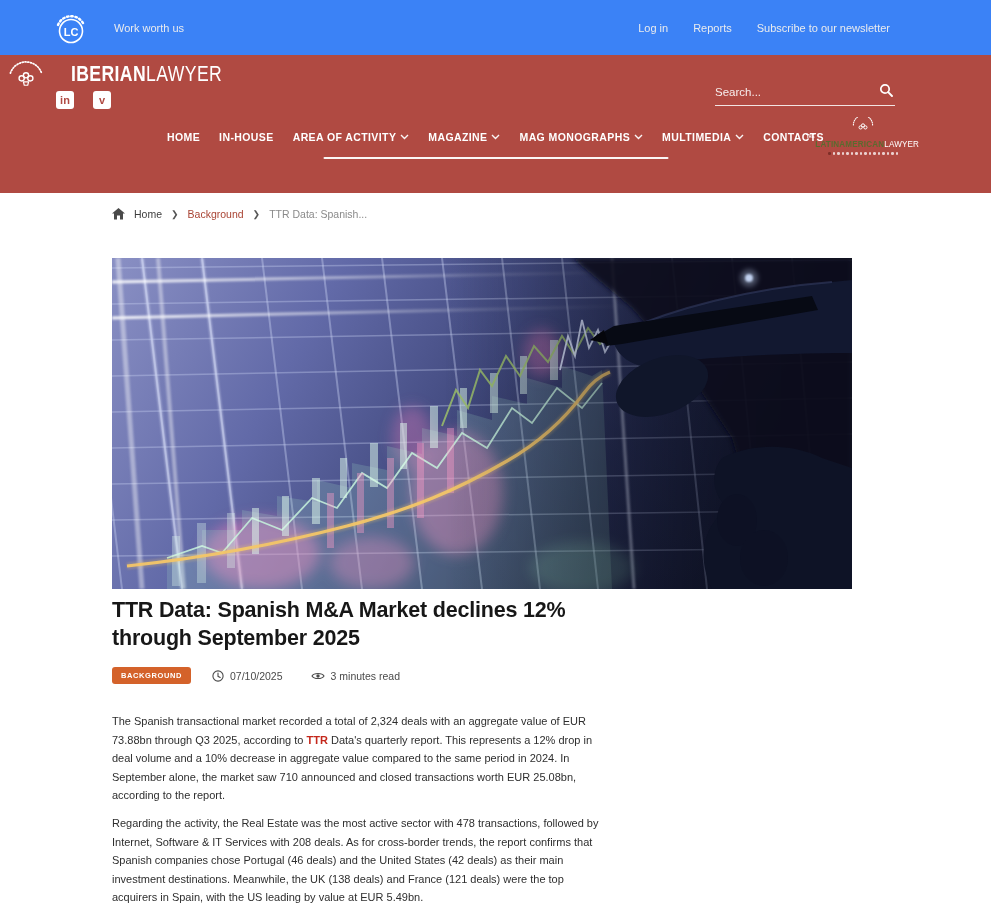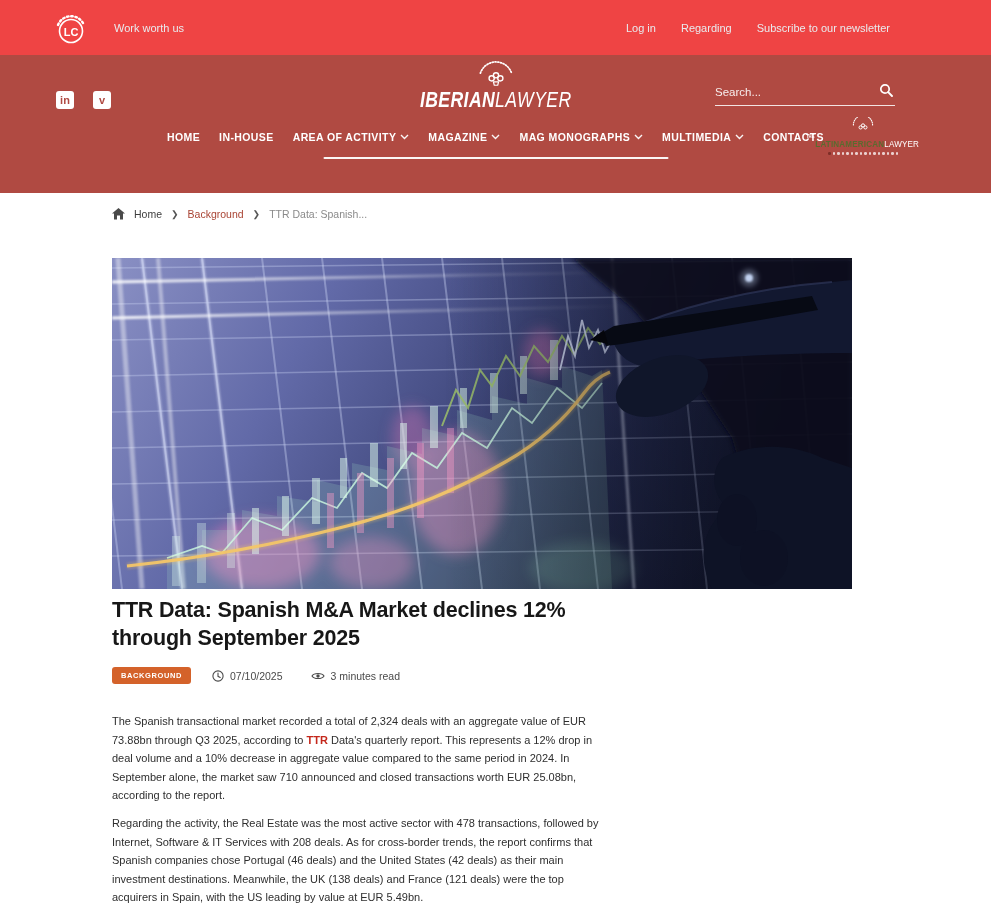--- a/index.html
+++ b/index.html
@@ -3,21 +3,21 @@
 <meta charset="utf-8">
 <style>
   * { margin:0; padding:0; box-sizing:border-box; }
   html,body { width:991px; }
   body {
     font-family:"Liberation Sans", sans-serif;
     background:#ffffff; color:#2e2e2e;
     width:991px; height:915px; overflow:hidden; position:relative;
   }
   
-  .topbar { height:55px; background:#ef4444; position:relative; }
+  .topbar { height:55px; background:#3b82f6; position:relative; }
   .lc-logo { position:absolute; left:52px; top:9px; width:38px; height:38px; }
   .work-with-us {
     position:absolute; left:114px; top:22px;
     color:#e9ebee; font-size:11px; text-decoration:none;
   }
   .topbar-right {
     position:absolute; right:101px; top:22px; display:flex; gap:25px;
   }
   .topbar-right a { color:#e9ebee; font-size:11px; text-decoration:none; }
 
@@ -25,21 +25,21 @@
   .masthead { height:138px; background:#b04a42; position:relative; }
   .social { position:absolute; left:56px; top:36px; display:flex; gap:19px; }
   .social-btn {
     width:18px; height:18px; background:#ffffff; border-radius:3px;
     display:flex; align-items:center; justify-content:center;
     color:#b04a42; font-weight:bold; font-size:11px; text-decoration:none;
     font-family:"Liberation Sans", sans-serif; line-height:1;
   }
   .brand {
     position:absolute; left:0; right:0; top:6px;
-    display:flex; flex-direction:column; align-items:center; cursor:pointer;font-style:italic;
+    display:flex; align-items:center; cursor:pointer;
   }
   .brand-emblem { height:26px; margin-bottom:1px; }
   .brand-word {
     color:#ffffff; font-size:22px; letter-spacing:.5px; white-space:nowrap;
     transform:scaleX(.8); transform-origin:center; line-height:1.1;
   }
   .brand-word .w1 { font-weight:800; }
   .brand-word .w2 { font-weight:300; }
   .search-box {
     position:absolute; right:96px; top:28px; width:180px;
@@ -126,21 +126,21 @@
   <div class="lc-logo">
     <svg viewBox="0 0 38 38" width="38" height="38">
       <path d="M6 16 A 14 14 0 0 1 32 16" fill="none" stroke="#ffffff" stroke-width="2.4" stroke-dasharray="1.6 2.6" stroke-linecap="round"></path>
       <circle cx="19" cy="22" r="11.5" fill="none" stroke="#ffffff" stroke-width="1.6"></circle>
       <text x="19" y="26.5" text-anchor="middle" font-size="11" font-weight="bold" fill="#ffffff" font-family="Liberation Sans, sans-serif">LC</text>
     </svg>
   </div>
   <a class="work-with-us" href="#">Work worth us</a>
   <nav class="topbar-right">
     <a href="#">Log in</a>
-    <a href="#">Regarding</a>
+    <a href="#">Reports</a>
     <a href="#">Subscribe to our newsletter</a>
   </nav>
 </header>
 
 <div class="masthead">
   <div class="social">
     <a class="social-btn" href="#">in</a>
     <a class="social-btn" href="#">v</a>
   </div>
 

